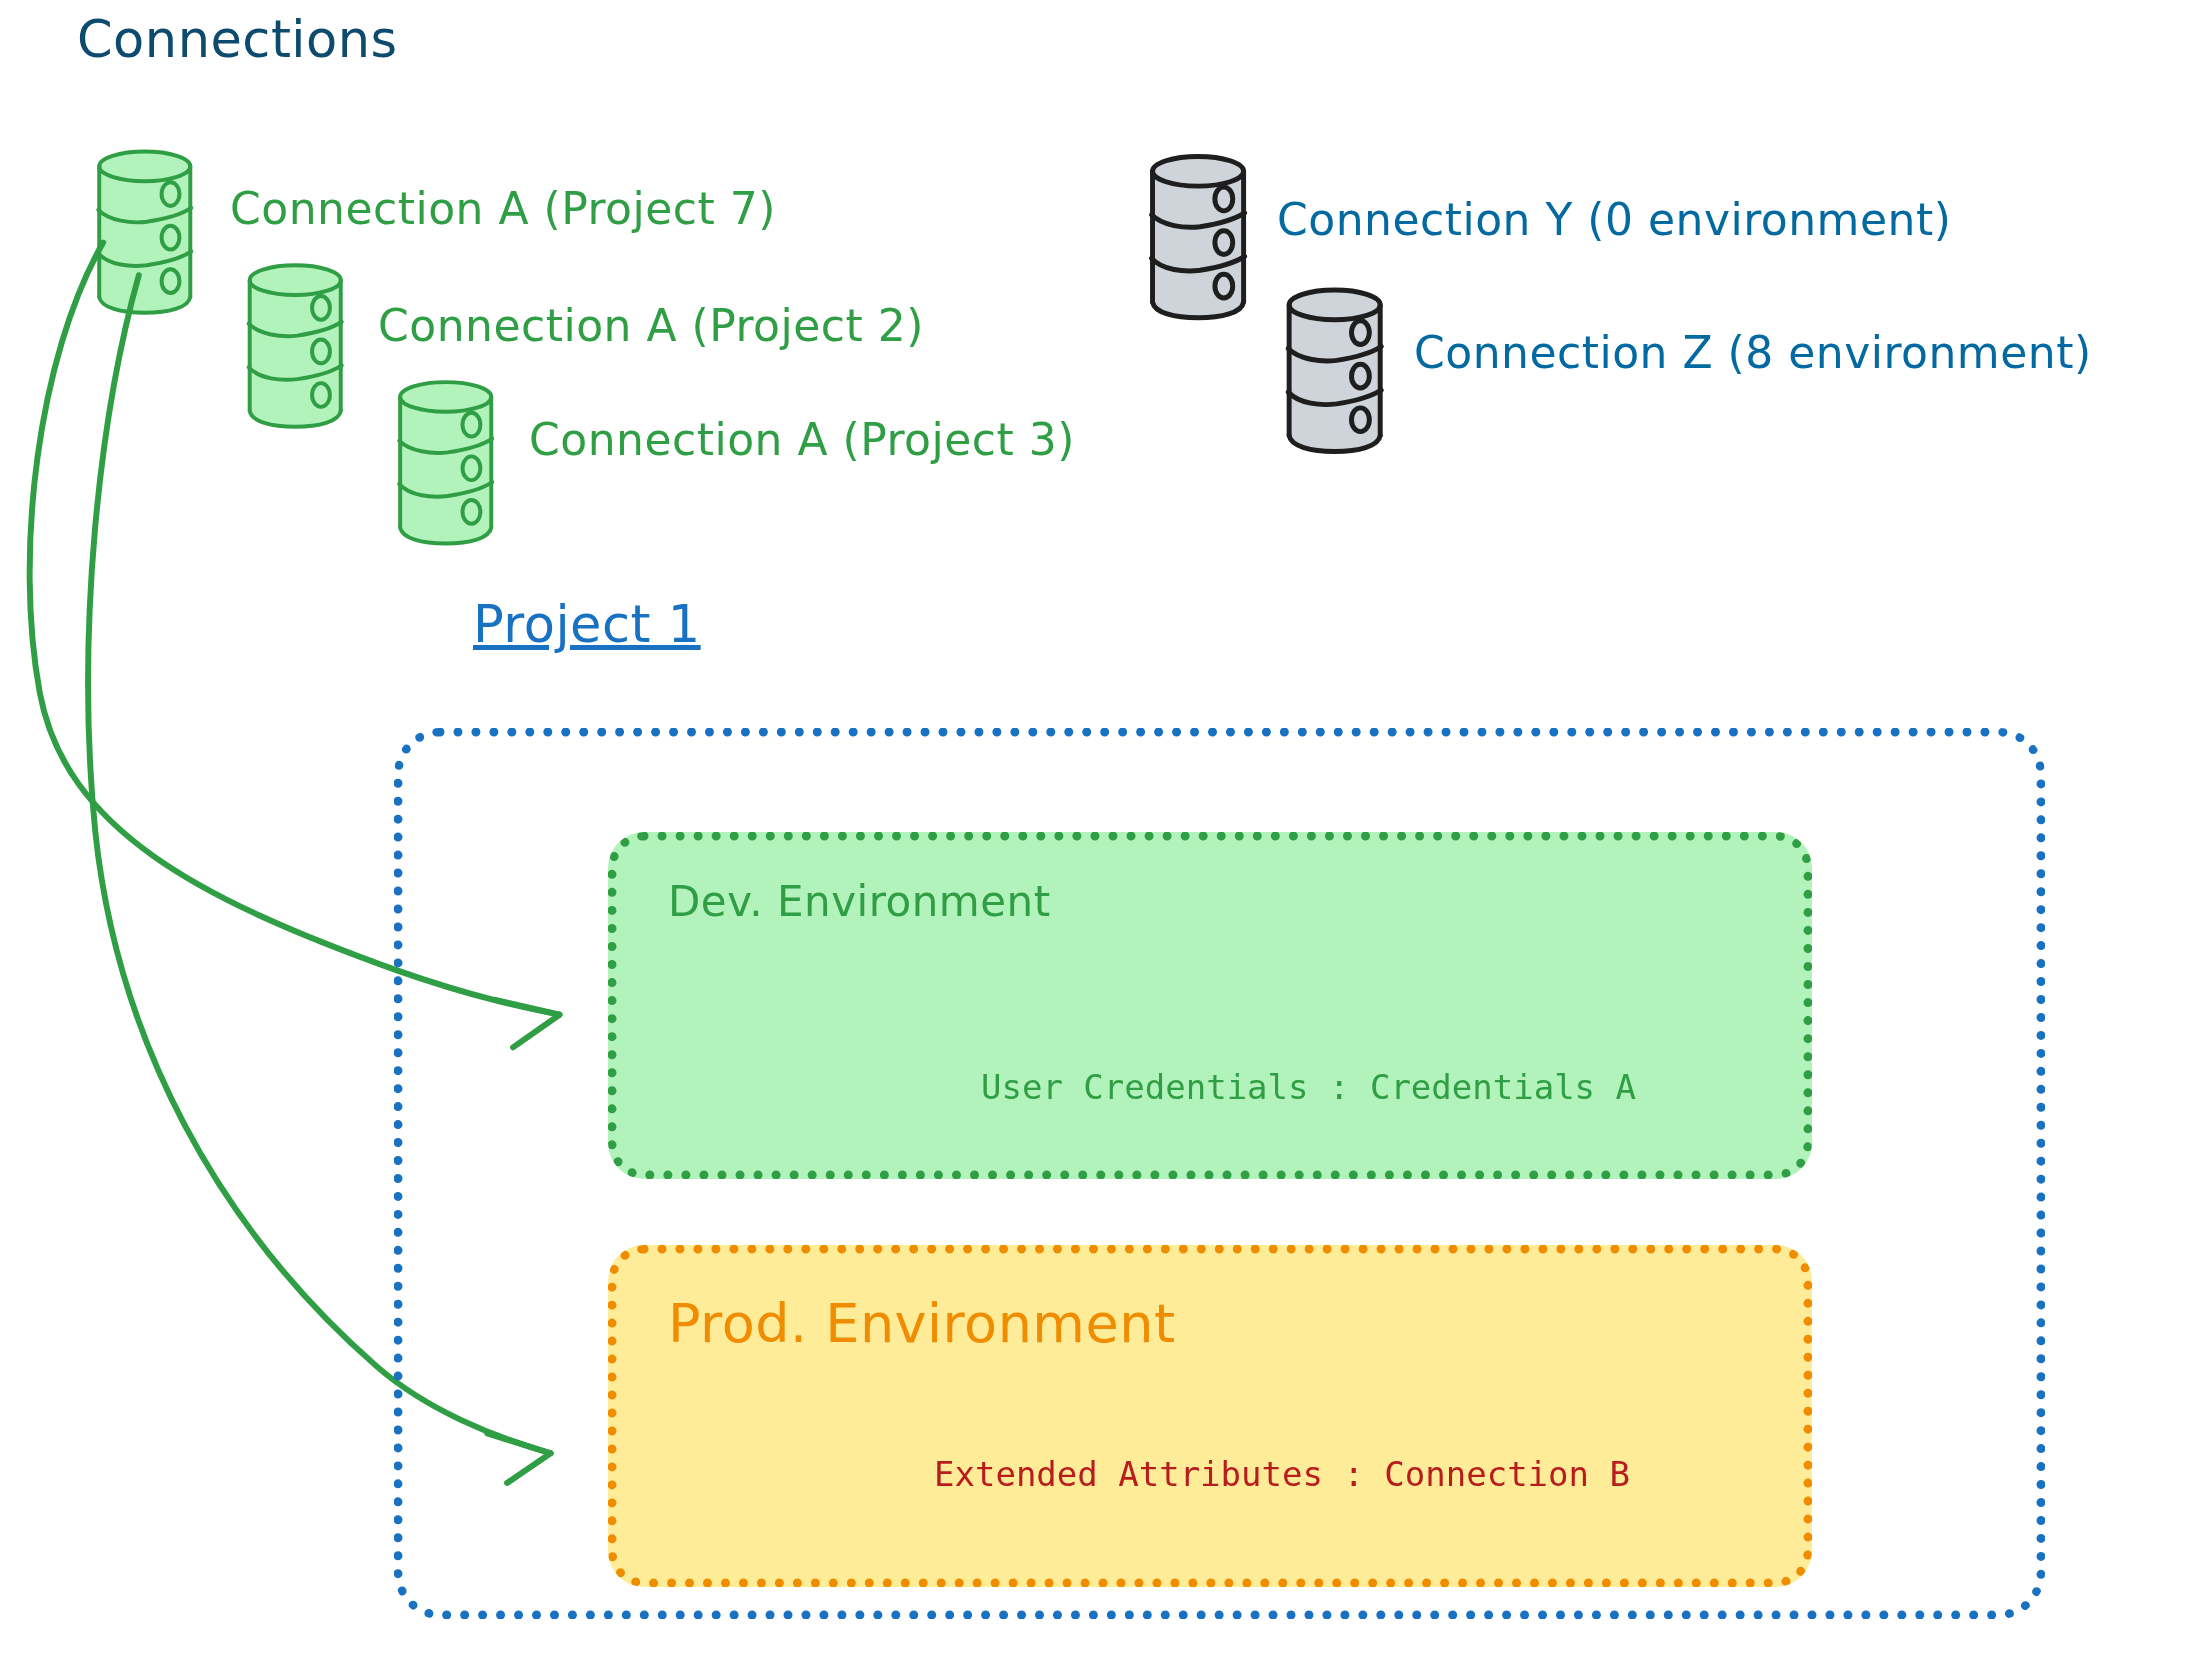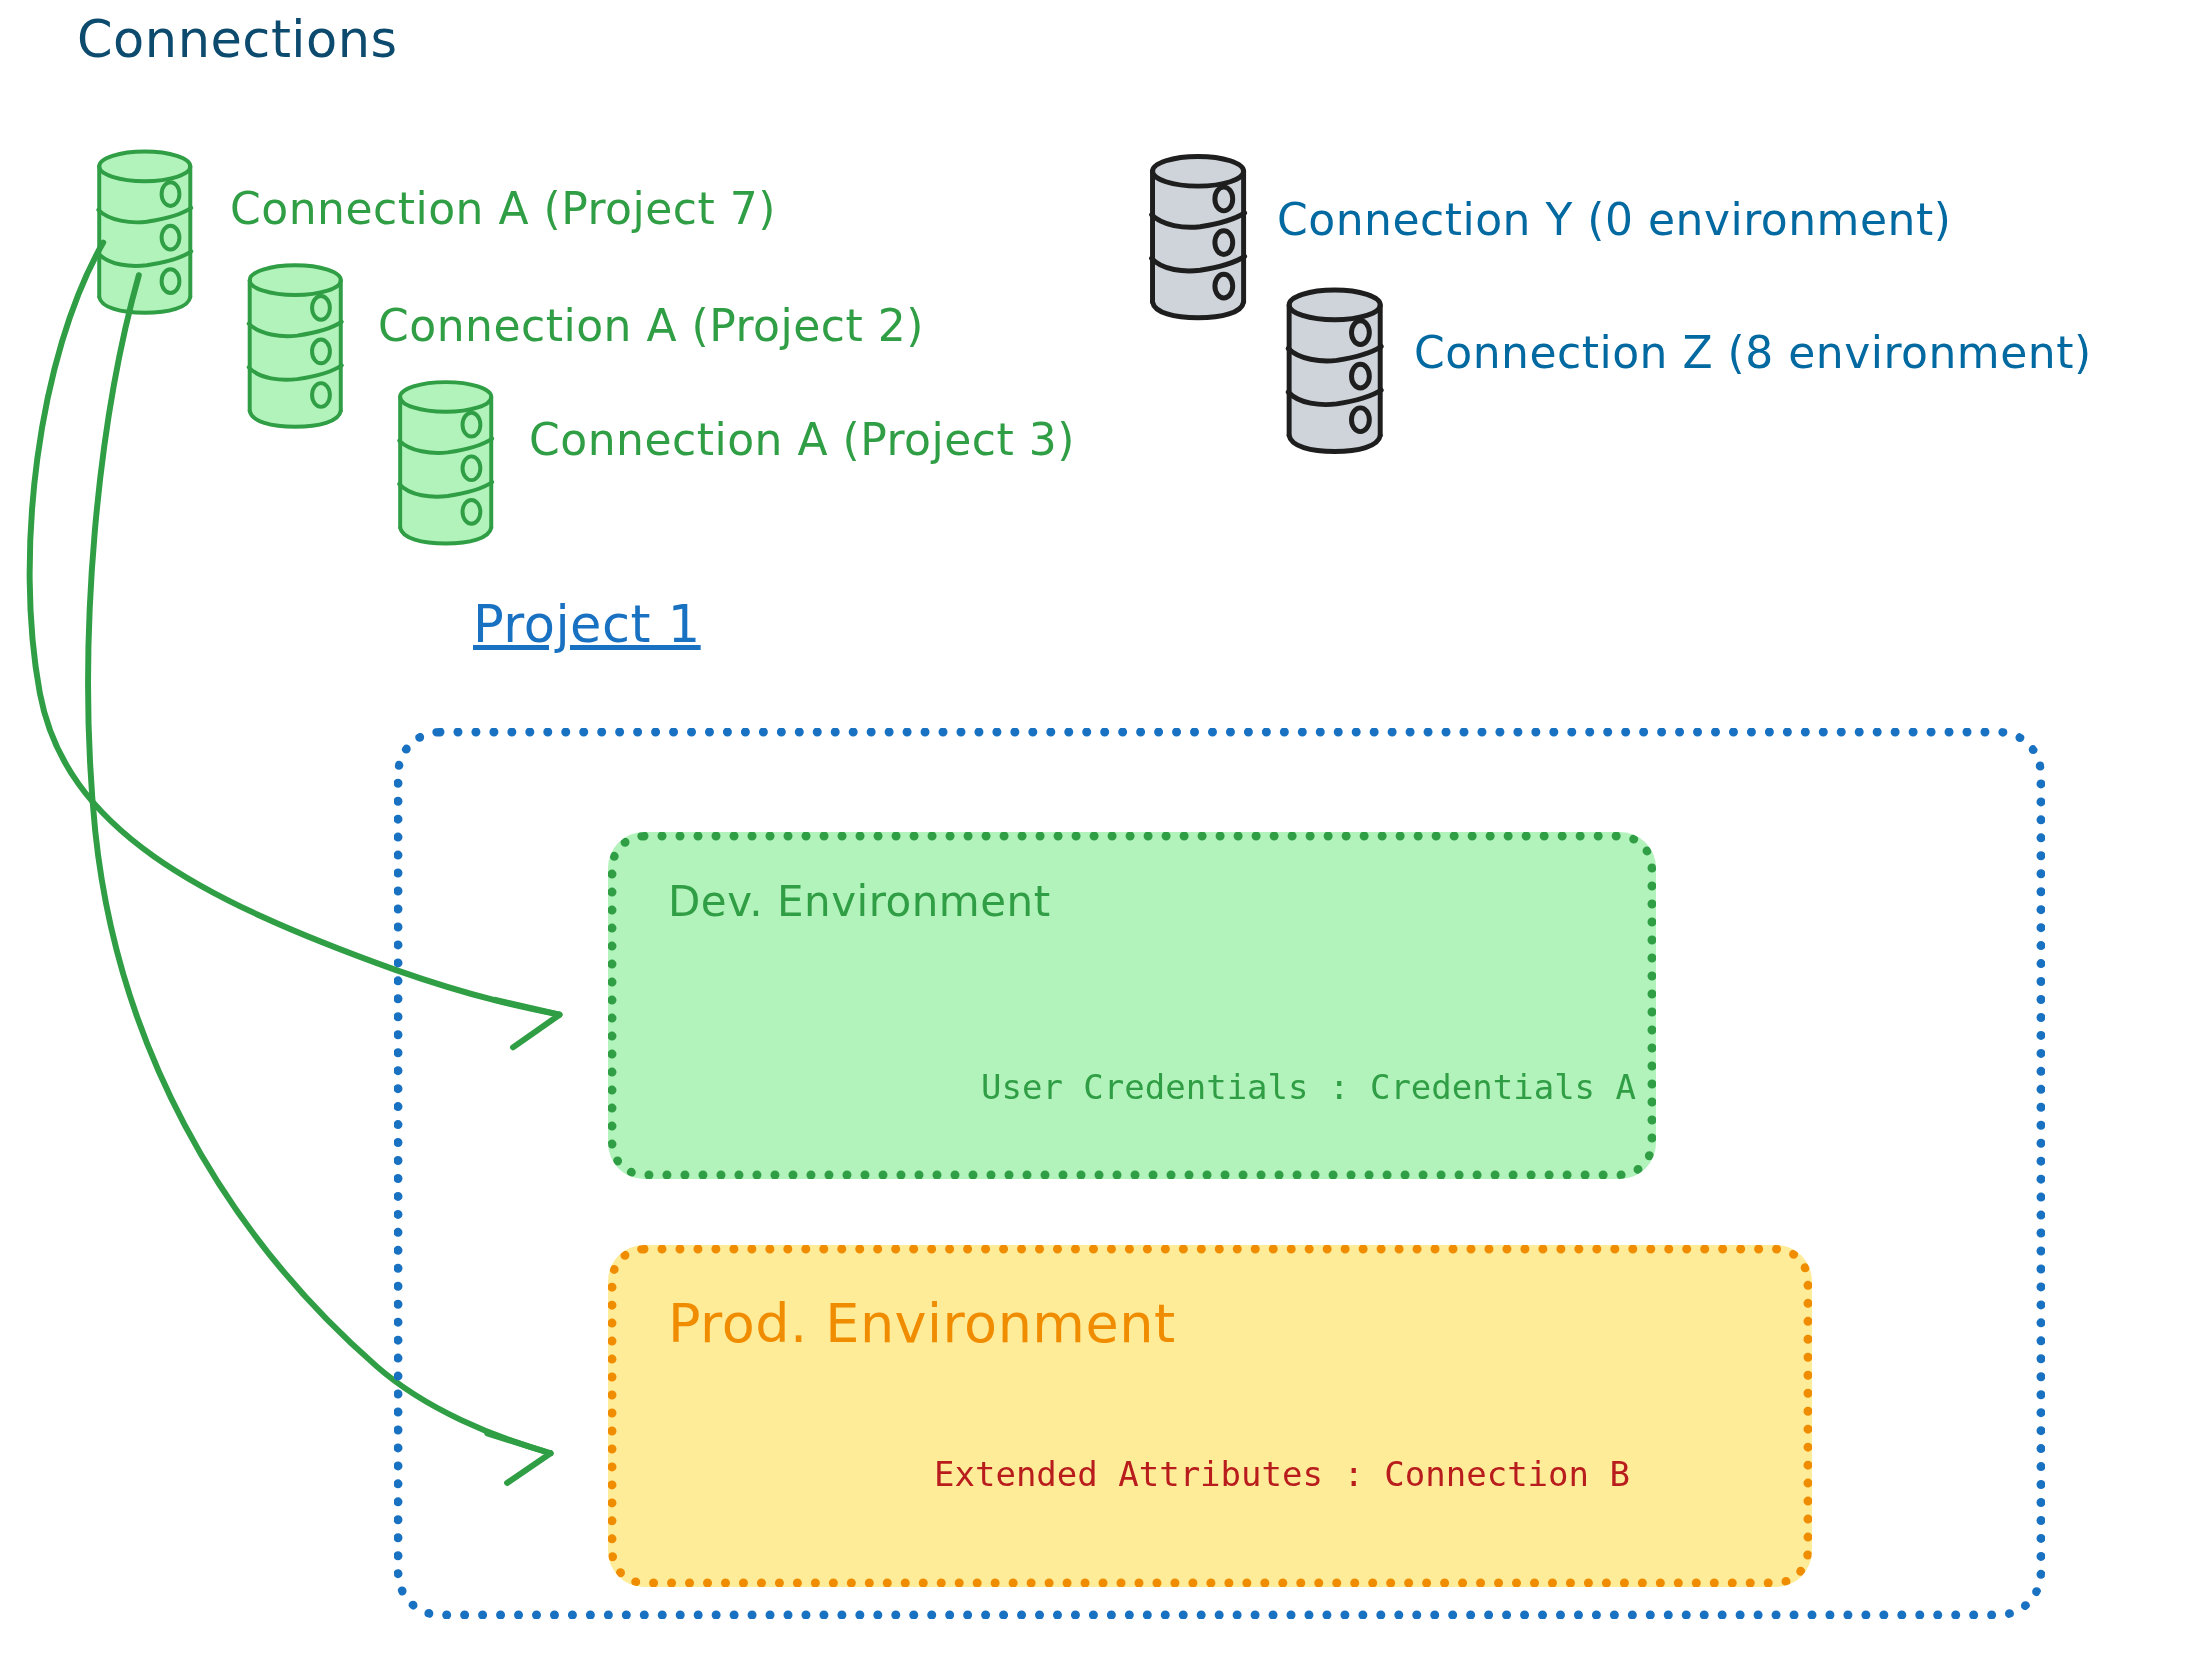--- a/index.html
+++ b/index.html
@@ -80,21 +80,21 @@
     top: 728px;
     width: 1651px;
     height: 891px;
     border: 9px dotted #1971c2;
     border-radius: 46px;
     background: transparent;
   }
   #dev-box {
     left: 608px;
     top: 832px;
-    width: 1048px;
+    width: 1204px;
     height: 347px;
     border: 9px dotted #2f9e44;
     border-radius: 36px;
     background: #b2f2bb;
   }
   #prod-box {
     left: 608px;
     top: 1245px;
     width: 1204px;
     height: 342px;

